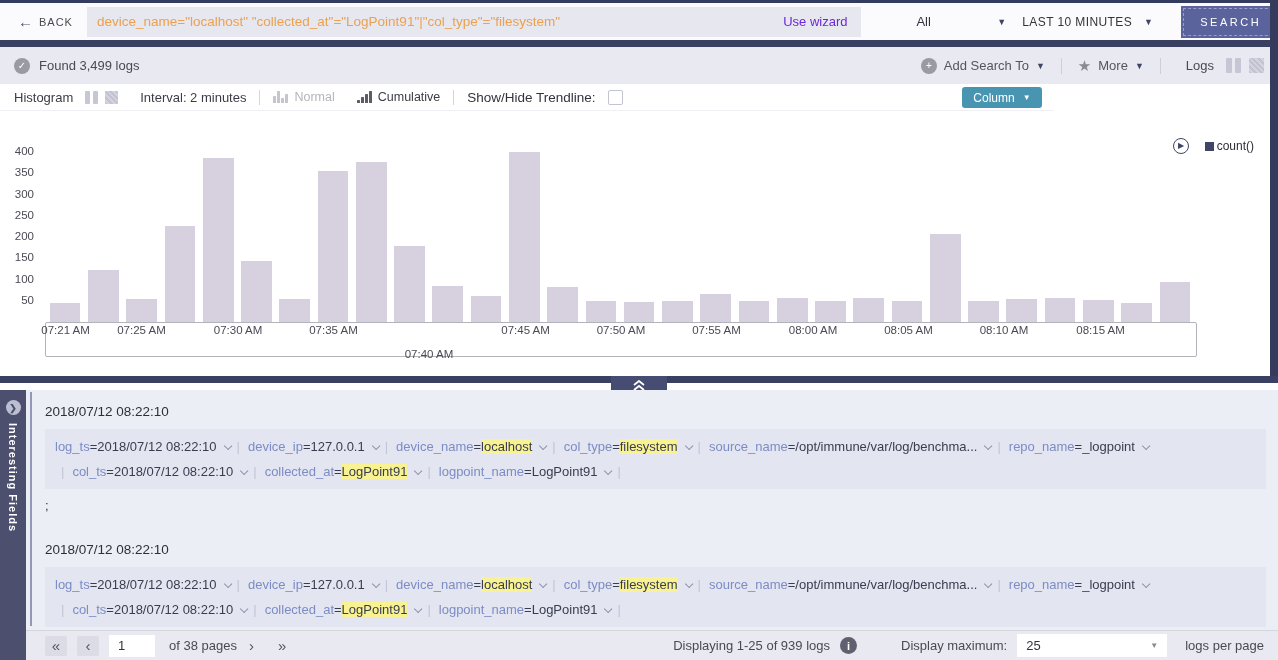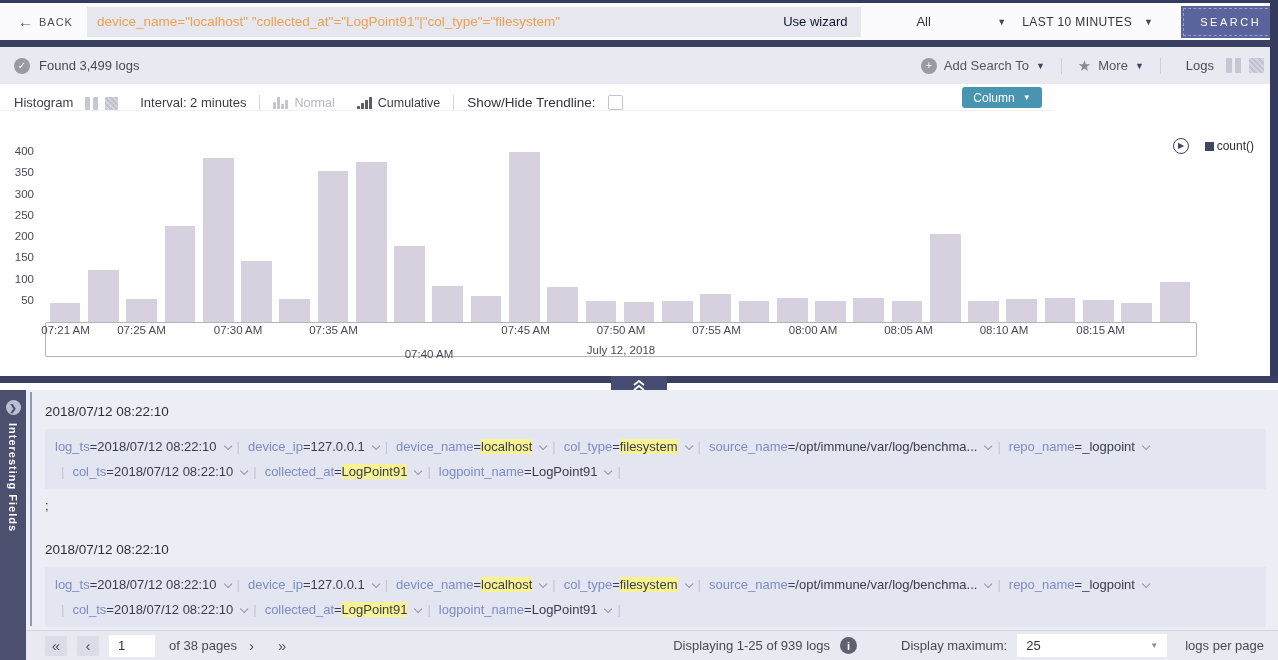--- a/index.html
+++ b/index.html
@@ -8,21 +8,21 @@
 
   
   .topbar { position:absolute; left:0; top:0; width:1278px; height:40px;
     background:#fbfbfd; border-top:3px solid #333c5e; display:flex; align-items:center; }
   .back { display:flex; align-items:center; gap:5px; padding:0 14px 0 18px;
     color:#4a4a55; font-size:11px; letter-spacing:1px; cursor:pointer; }
   .back .arrow { font-size:15px; line-height:1; color:#4a5070; }
   .query-wrap { width:818px; height:30px; background:#e7e7f0; display:flex;
     align-items:center; justify-content:space-between; padding:0 14px 0 10px; }
   .query-text { color:#eba14f; font-size:13.5px; white-space:nowrap; overflow:hidden; }
-  .use-wizard { color:#0f172a; font-size:13px; cursor:pointer; white-space:nowrap; }
+  .use-wizard { color:#6d28d9; font-size:13px; cursor:pointer; white-space:nowrap; }
   .scope-dd { display:flex; align-items:center; justify-content:space-between;
     width:95px; margin-left:55px; color:#33333d; font-size:13px; cursor:pointer; }
   .dd-caret { font-size:9px; color:#3f4565; }
   .time-dd { display:flex; align-items:center; gap:12px; margin-left:16px;
     color:#33333d; font-size:12px; letter-spacing:.4px; cursor:pointer; white-space:nowrap; }
   .search-btn { margin-left:30px; width:100px; height:28px; background:#5a639b;
     border:1px dashed #9aa0c5; outline:2px solid #5a639b; color:#fff; font-size:11px;
     letter-spacing:2.5px; display:flex; align-items:center; justify-content:center; cursor:pointer; }
 
   .navy-strip { position:absolute; left:0; top:40px; width:1278px; height:7px; background:#3a4062; }
@@ -39,21 +39,21 @@
   .fb-sep { width:1px; height:16px; background:#cfcfda; margin:0 16px; }
   .star-ic { color:#8a8a95; font-size:15px; }
   .view-ics { display:flex; gap:8px; margin-left:12px; }
   .ic-cols { width:15px; height:15px; display:flex; gap:3px; cursor:pointer; }
   .ic-cols span { flex:1; background:#c6c6d4; border-radius:1px; }
   .ic-grid { width:15px; height:15px; cursor:pointer; border-radius:1px;
     background:repeating-linear-gradient(45deg,#c2c2d0 0 2px,#d4d4e0 2px 4px); }
 
   
   .controls { position:absolute; left:0; top:84px; width:1054px; height:27px; background:#fff;
-    display:flex; align-items:flex-end; padding:0 10px 0 14px; border-bottom:1px solid #f0f0f4; }
+    display:flex; align-items:center; padding:0 10px 0 14px; border-bottom:1px solid #f0f0f4; }
   .ctl-label { font-size:13px; color:#3c3c46; }
   .ctl-ics { display:flex; gap:7px; margin:0 22px 0 12px; }
   .ctl-ics .ic-cols,.ctl-ics .ic-grid { width:13px; height:13px; }
   .ctl-sep { width:1px; height:15px; background:#d5d5de; margin:0 13px; }
   .mini-chart { display:flex; align-items:flex-end; gap:1px; height:12px; margin-right:6px; }
   .mini-chart i { display:block; width:3px; border-radius:.5px; }
   .normal-grp { display:flex; align-items:center; color:#b5b5bd; font-size:12.5px; cursor:pointer; }
   .normal-grp i { background:#c5c5cf; }
   .cumul-grp { display:flex; align-items:center; color:#3c3c46; font-size:12.5px; cursor:pointer; margin-left:22px; }
   .cumul-grp i { background:#5c5c66; }
@@ -273,21 +273,20 @@
       <span class="xlab" style="left: 25%;">07:35 AM</span>
       <span class="xlab" style="left: 33.3%; margin-top: 24px;">07:40 AM</span>
       <span class="xlab" style="left: 41.7%;">07:45 AM</span>
       <span class="xlab" style="left: 50%;">07:50 AM</span>
       <span class="xlab" style="left: 58.3%;">07:55 AM</span>
       <span class="xlab" style="left: 66.7%;">08:00 AM</span>
       <span class="xlab" style="left: 75%;">08:05 AM</span>
       <span class="xlab" style="left: 83.3%;">08:10 AM</span>
       <span class="xlab" style="left: 91.7%;">08:15 AM</span>
     </div>
-  <div class="date-lab">July 12, 2018</div>
   <div class="legend">
     <span class="play-ic">
         <span>▶</span>
       </span>
     <span class="legend-item">
       <span class="legend-sq"></span>
       <span>count()</span>
     </span>
   </div>
 </div>

